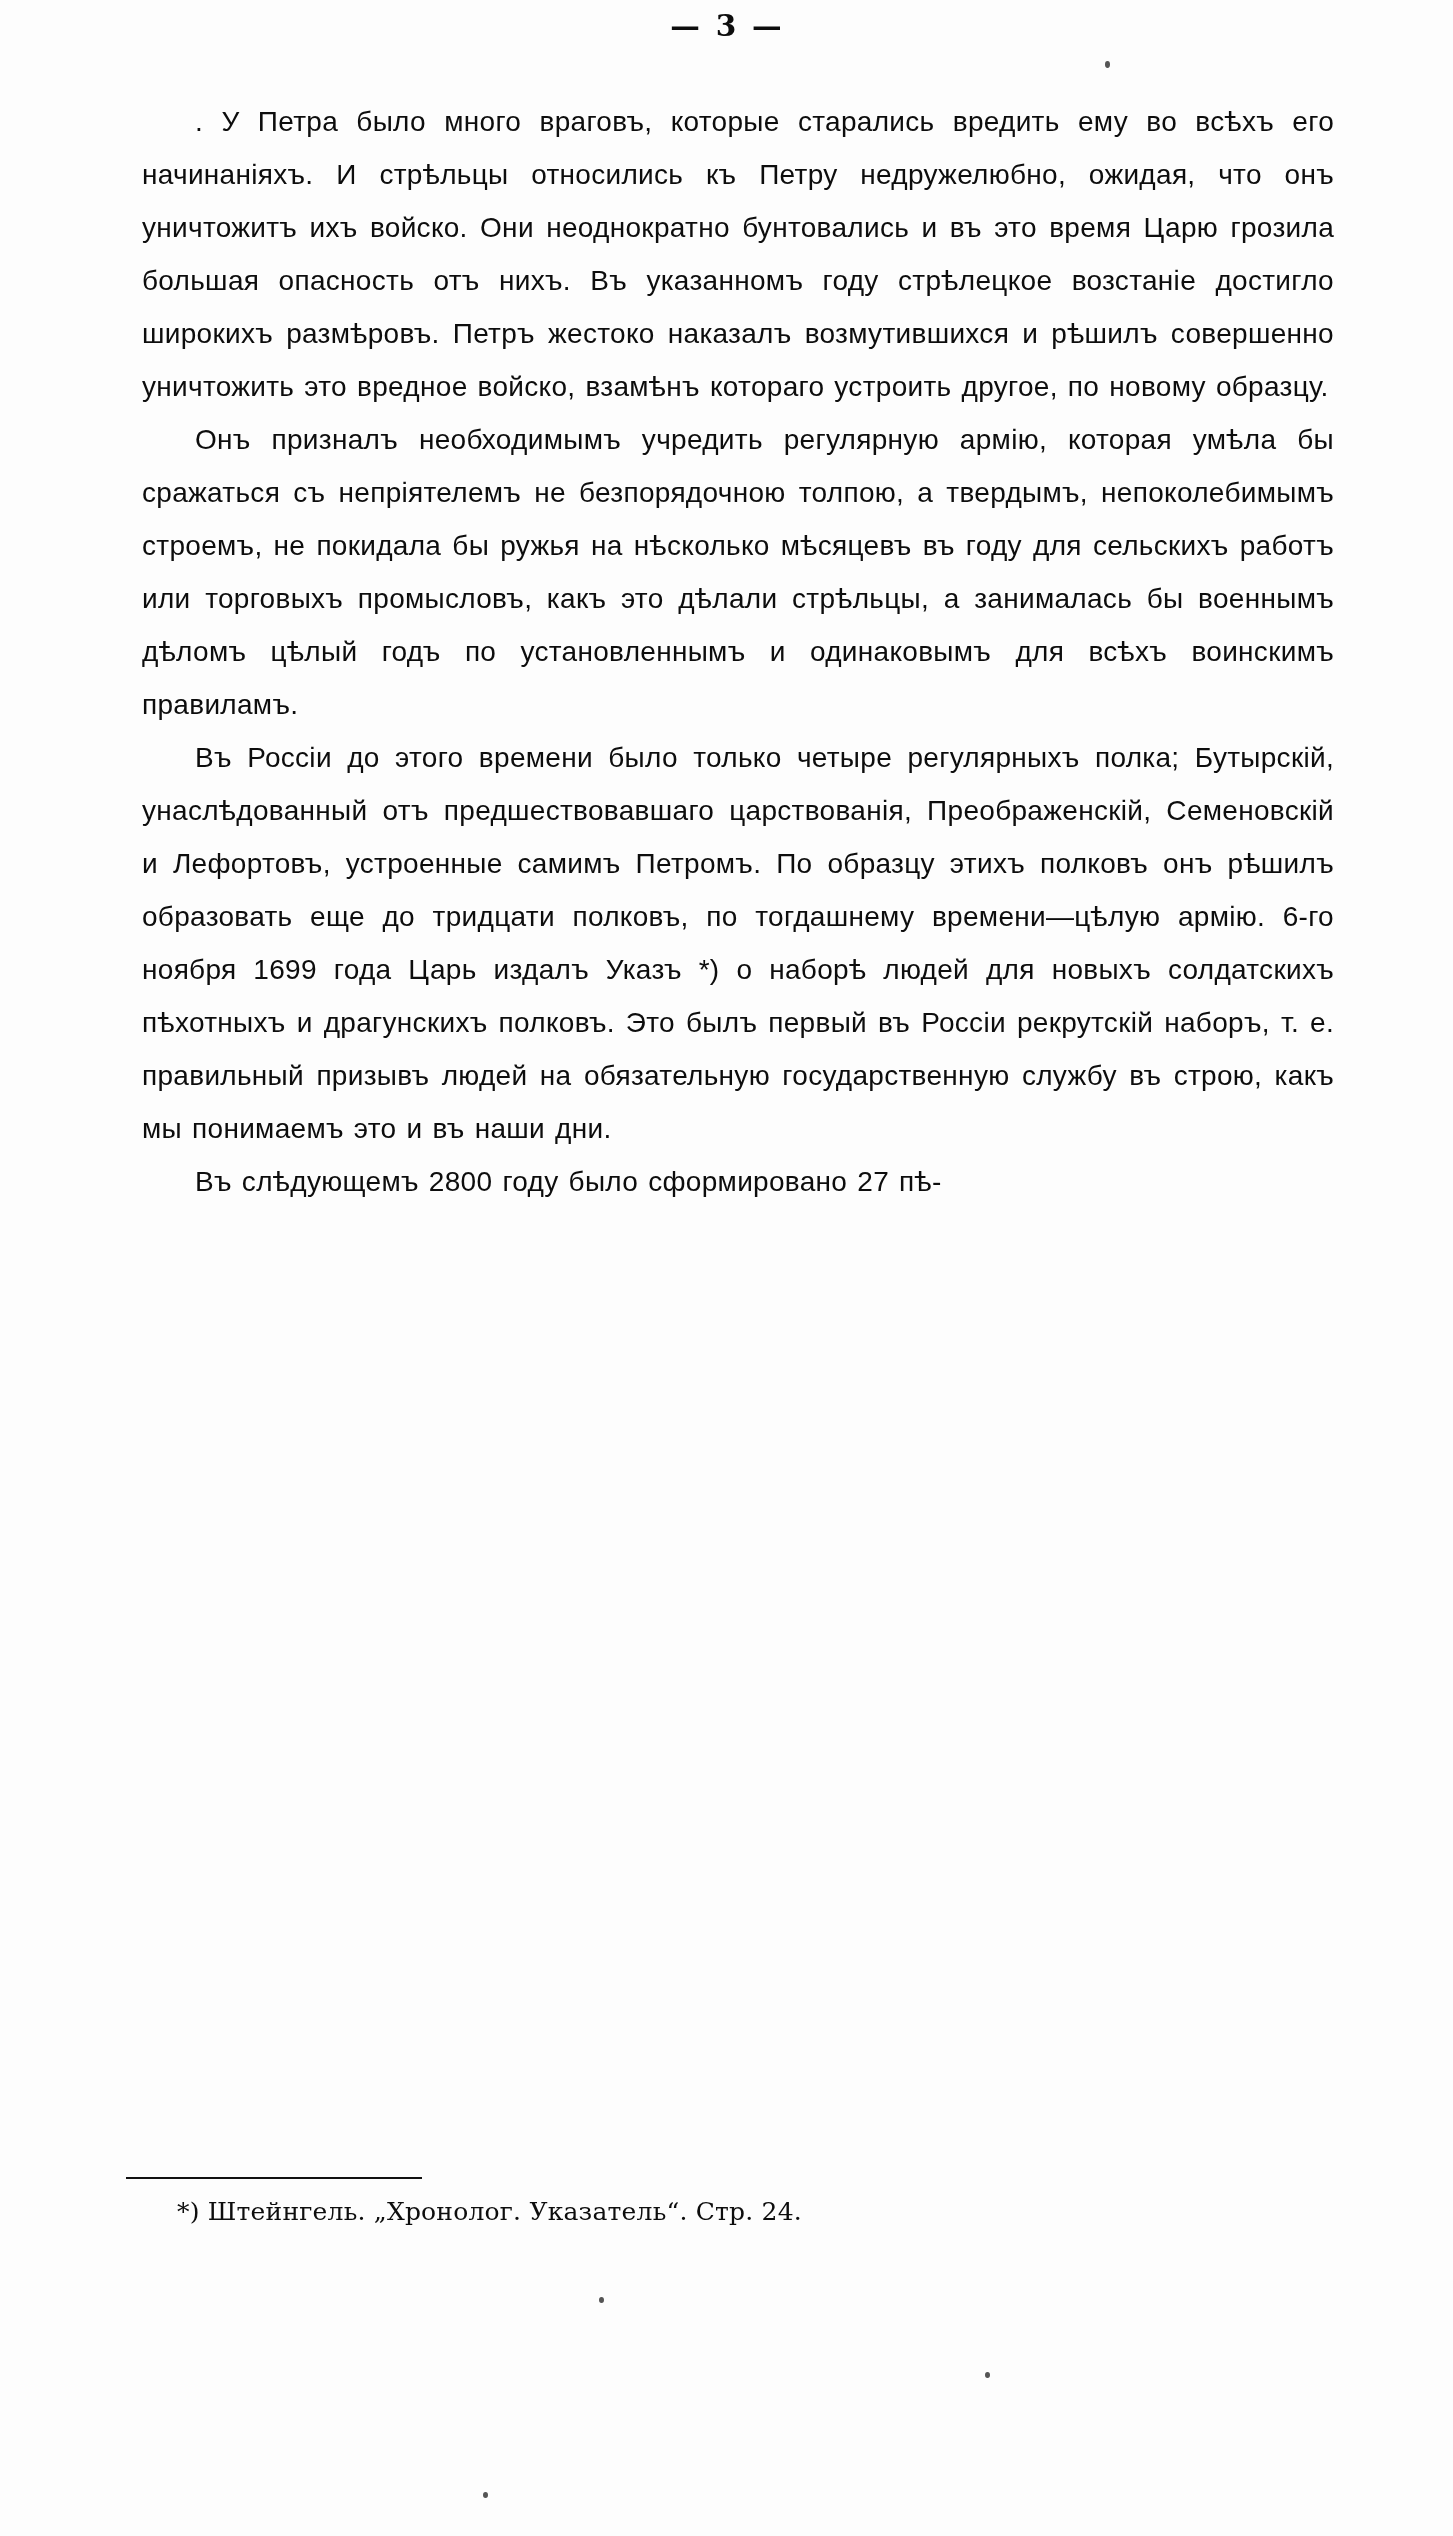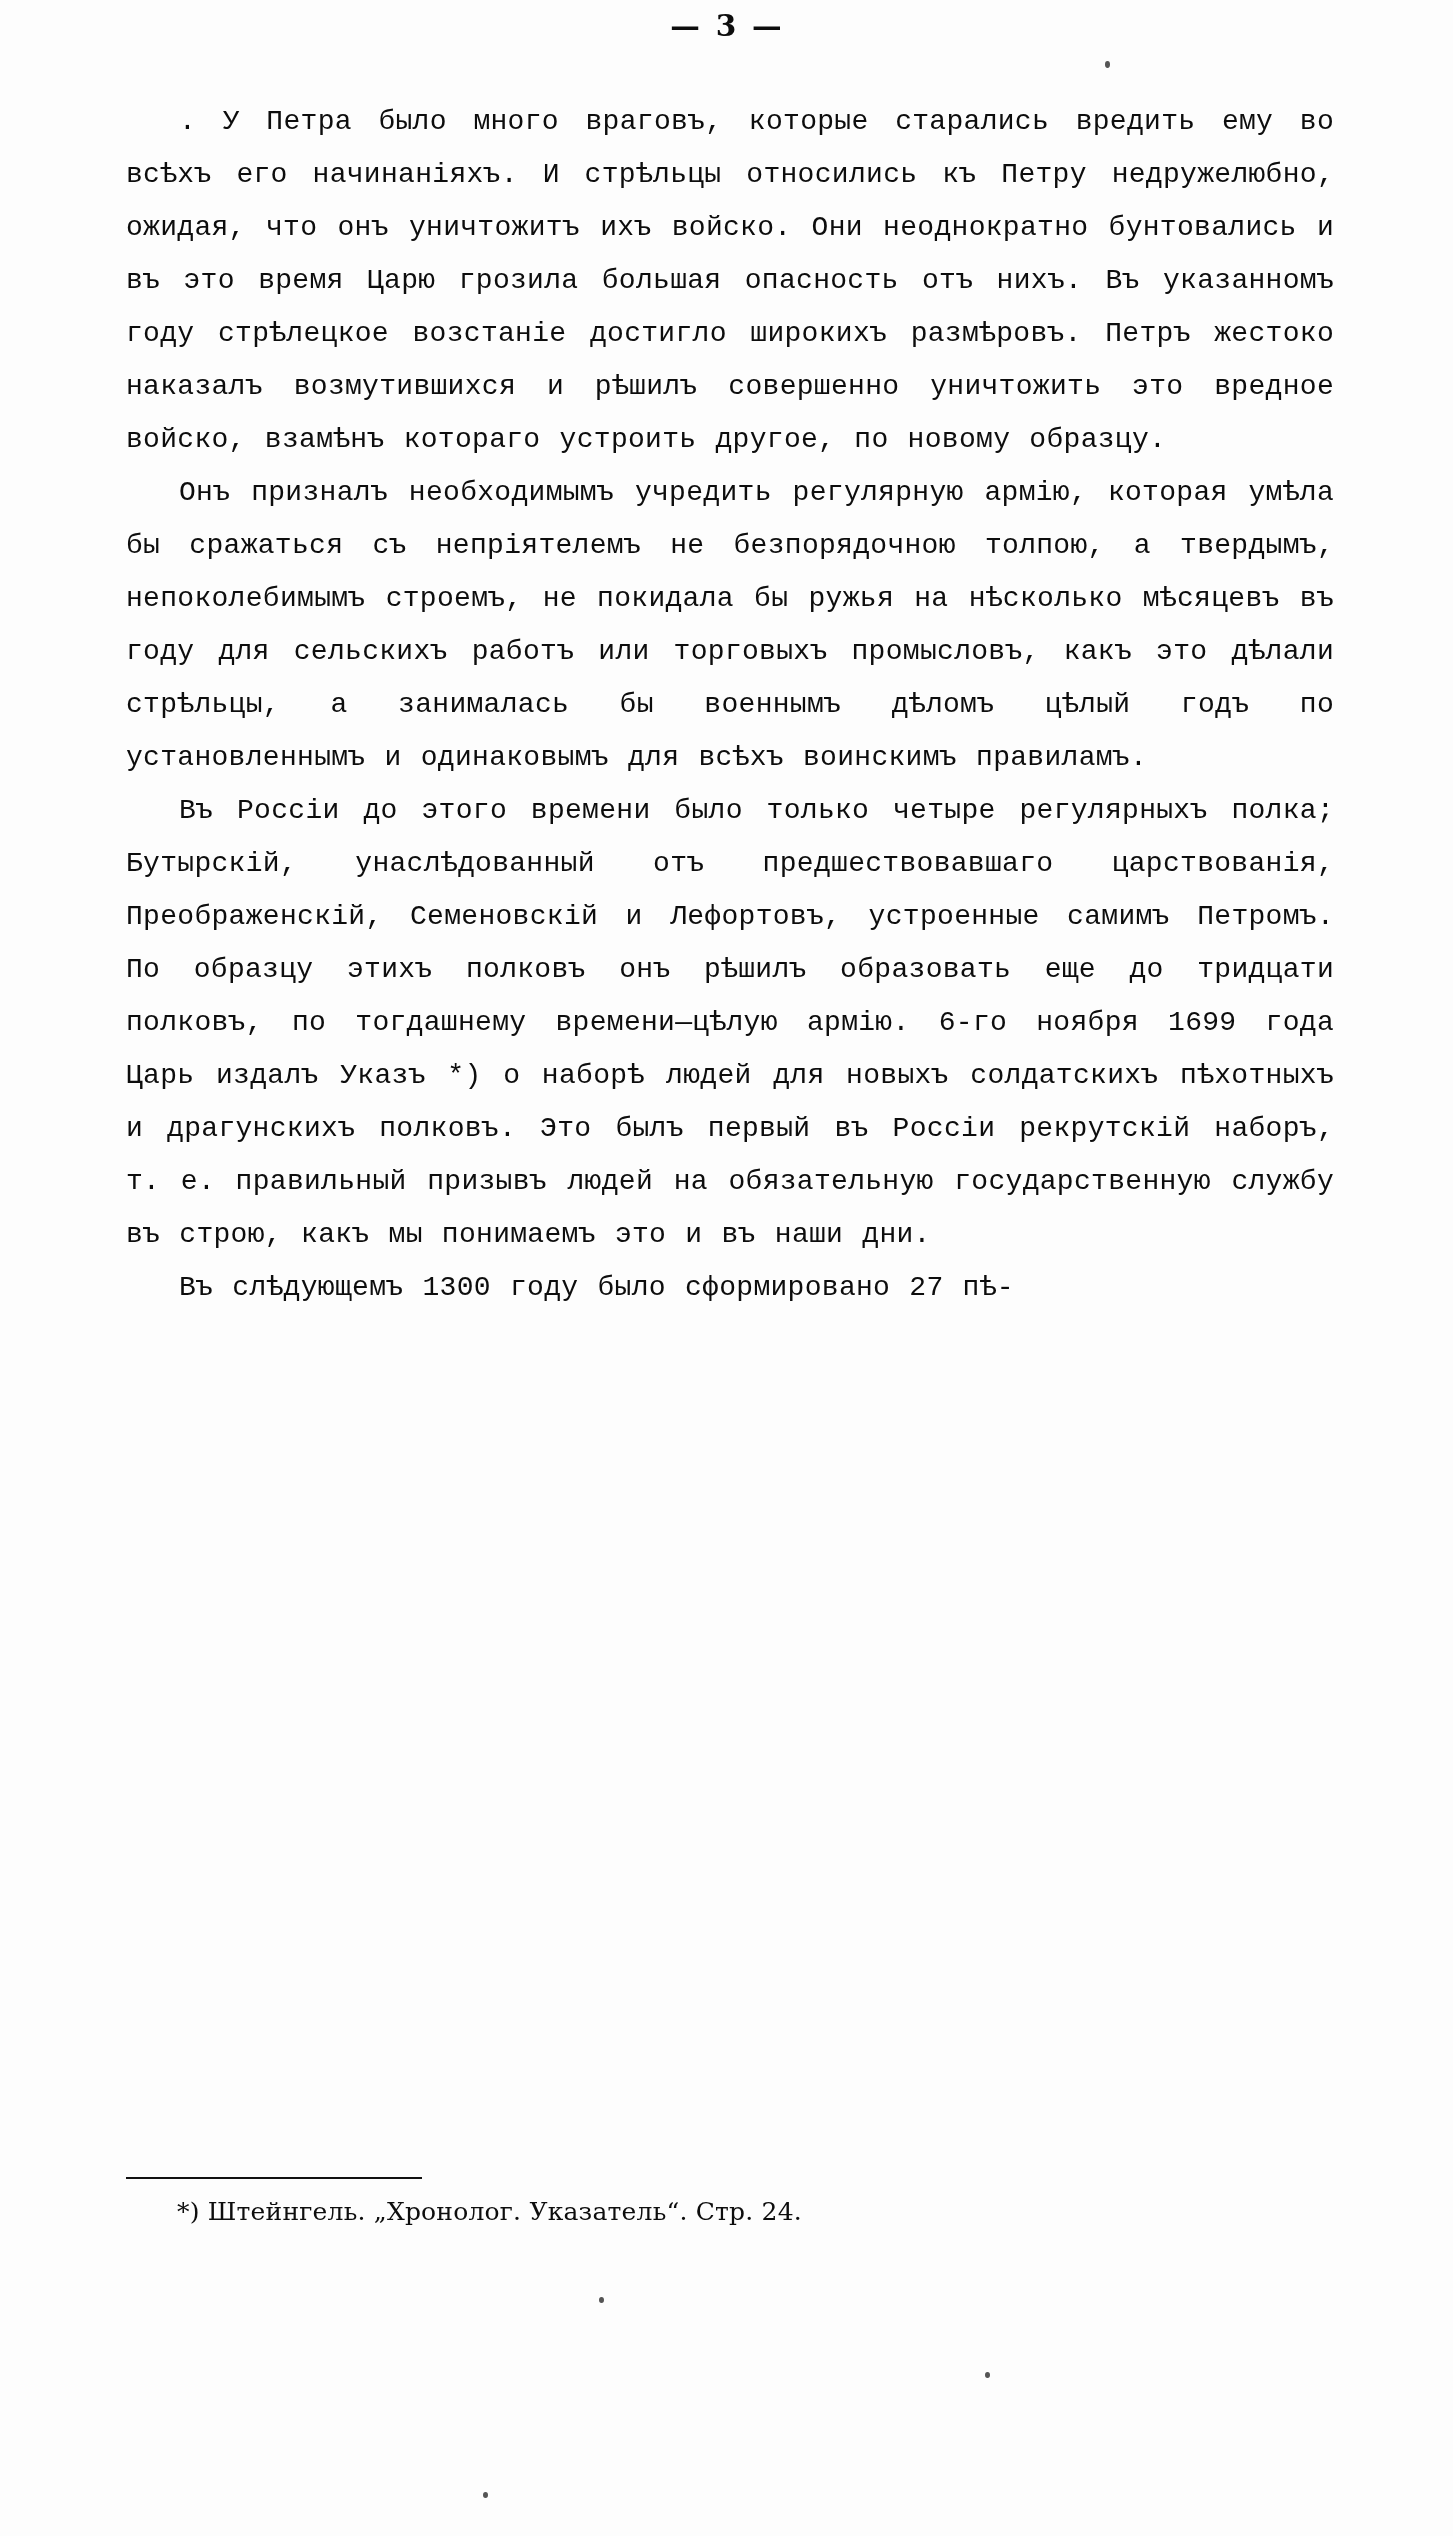--- a/index.html
+++ b/index.html
@@ -39,24 +39,24 @@
     font-weight: 700;
     padding: 0 13.8px;
   }
   .body-text {
     position: absolute;
     top: 95px;
     left: 126px;
     width: 1208px;
   }
   p.para {
-    margin: 0 0 0 0;
+    margin: 0 0 0 16px;
     text-indent: 53px;
     text-align: justify;
-    font-family: Liberation Mono, monospace;
+    font-family: Liberation Sans, sans-serif;
     font-size: 28px;
     line-height: 53px;
     letter-spacing: 0.3px;
     color: #0d0d0d;
     word-spacing: 2px;
     -webkit-font-smoothing: none;
   }
   p.para + p.para {
     margin-top: 0px;
   }
@@ -98,21 +98,21 @@
   <div class="page-number">
     <span class="dash">—</span><span>3</span><span class="dash">—</span>
   </div>
 
   <div class="speck s1"></div>
 
   <div class="body-text">
     <p class="para">. У Петра было много враговъ, которые старались вредить ему во всѣхъ его начинаніяхъ. И стрѣльцы относились къ Петру недружелюбно, ожидая, что онъ уничтожитъ ихъ войско. Они неоднократно бунтовались и въ это время Царю грозила большая опасность отъ нихъ. Въ указанномъ году стрѣлецкое возстаніе достигло широкихъ размѣровъ. Петръ жестоко наказалъ возмутившихся и рѣшилъ совершенно уничтожить это вредное войско, взамѣнъ котораго устроить другое, по новому образцу.</p>
     <p class="para">Онъ призналъ необходимымъ учредить регулярную армію, которая умѣла бы сражаться съ непріятелемъ не безпорядочною толпою, а твердымъ, непоколебимымъ строемъ, не покидала бы ружья на нѣсколько мѣсяцевъ въ году для сельскихъ работъ или торговыхъ промысловъ, какъ это дѣлали стрѣльцы, а занималась бы военнымъ дѣломъ цѣлый годъ по установленнымъ и одинаковымъ для всѣхъ воинскимъ правиламъ.</p>
     <p class="para">Въ Россіи до этого времени было только четыре регулярныхъ полка; Бутырскій, унаслѣдованный отъ предшествовавшаго царствованія, Преображенскій, Семеновскій и Лефортовъ, устроенные самимъ Петромъ. По образцу этихъ полковъ онъ рѣшилъ образовать еще до тридцати полковъ, по тогдашнему времени—цѣлую армію. 6-го ноября 1699 года Царь издалъ Указъ *) о наборѣ людей для новыхъ солдатскихъ пѣхотныхъ и драгунскихъ полковъ. Это былъ первый въ Россіи рекрутскій наборъ, т. е. правильный призывъ людей на обязательную государственную службу въ строю, какъ мы понимаемъ это и въ наши дни.</p>
-    <p class="para">Въ слѣдующемъ 1300 году было сформировано 27 пѣ-</p>
+    <p class="para">Въ слѣдующемъ 2800 году было сформировано 27 пѣ-</p>
   </div>
 
   <div class="footnote-rule"></div>
   <div class="footnote">*) Штейнгель. „Хронолог. Указатель“. Стр. 24.</div>
 
   <div class="speck s2"></div>
   <div class="speck s3"></div>
   <div class="speck s4"></div>
 
 </div>

